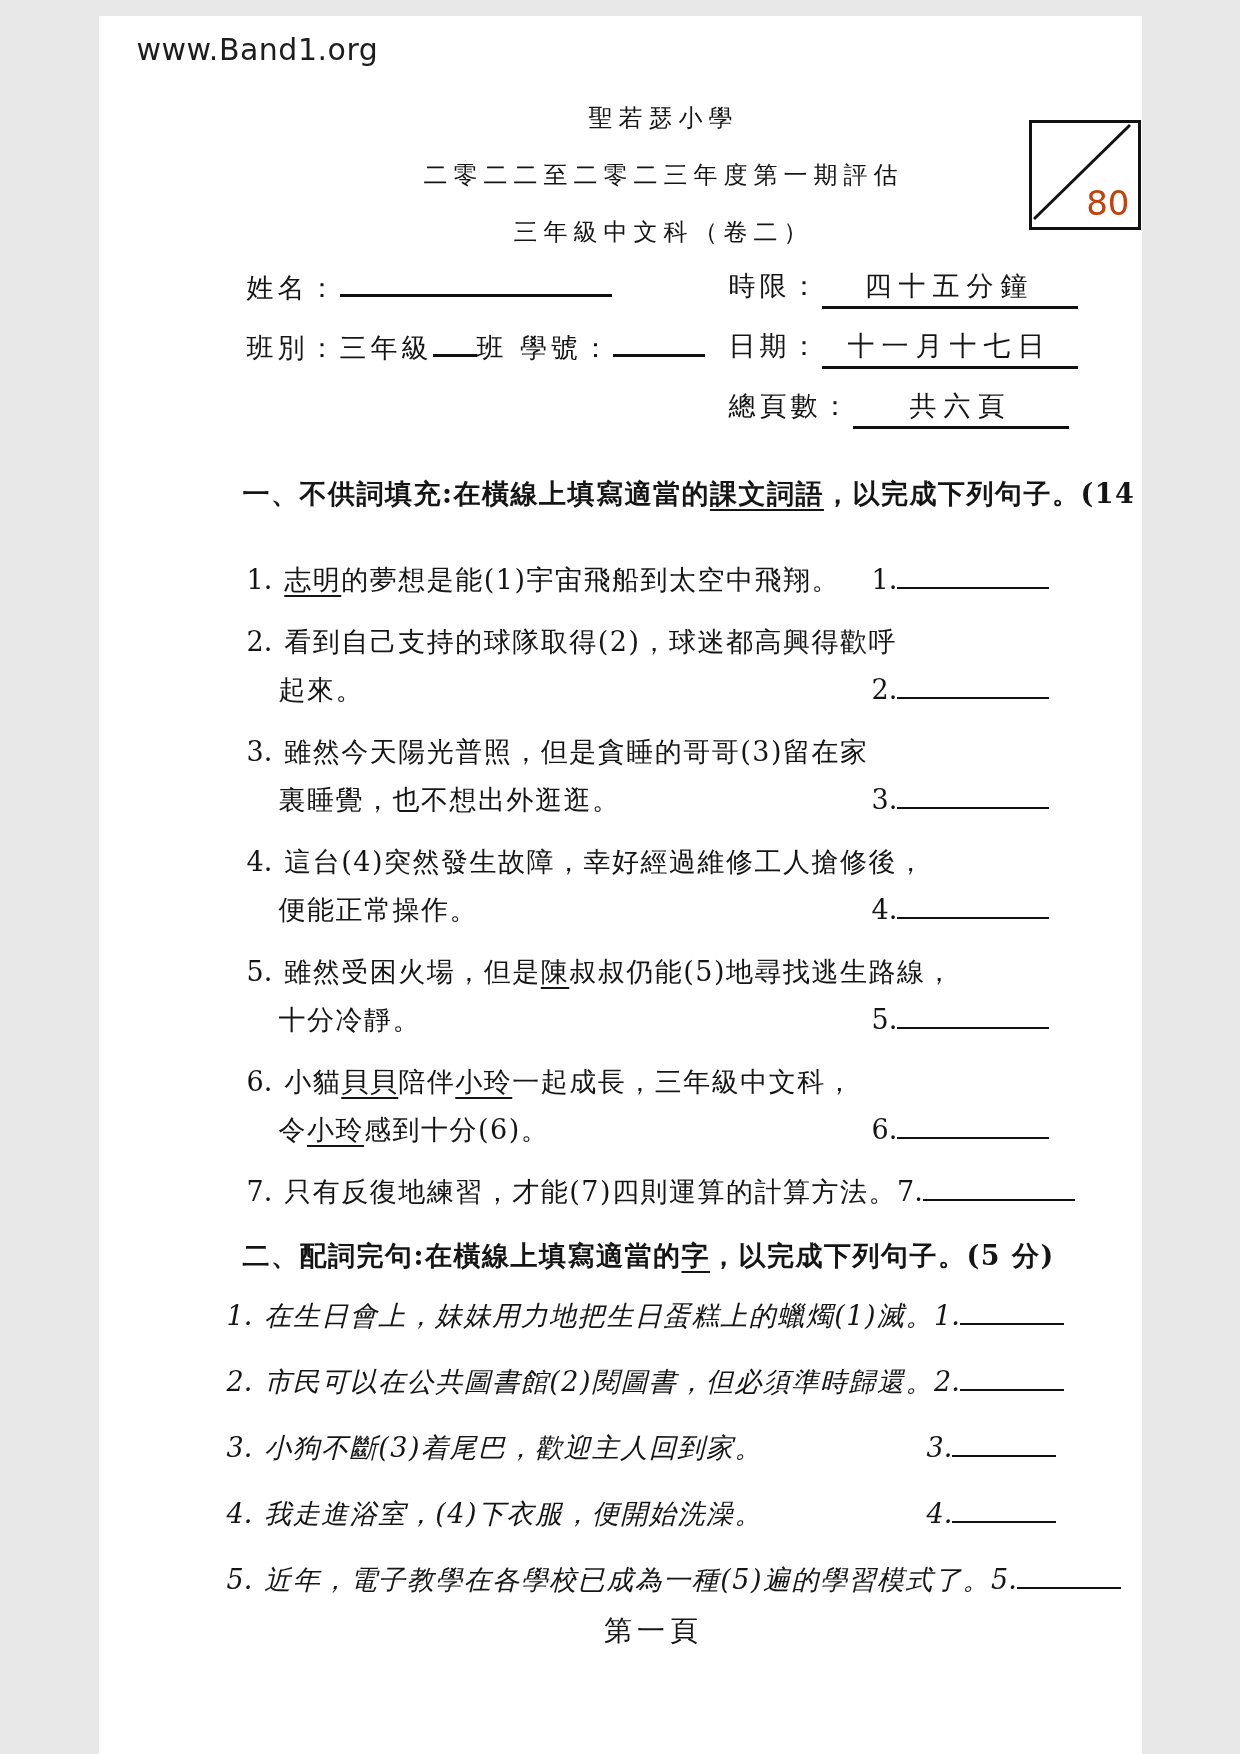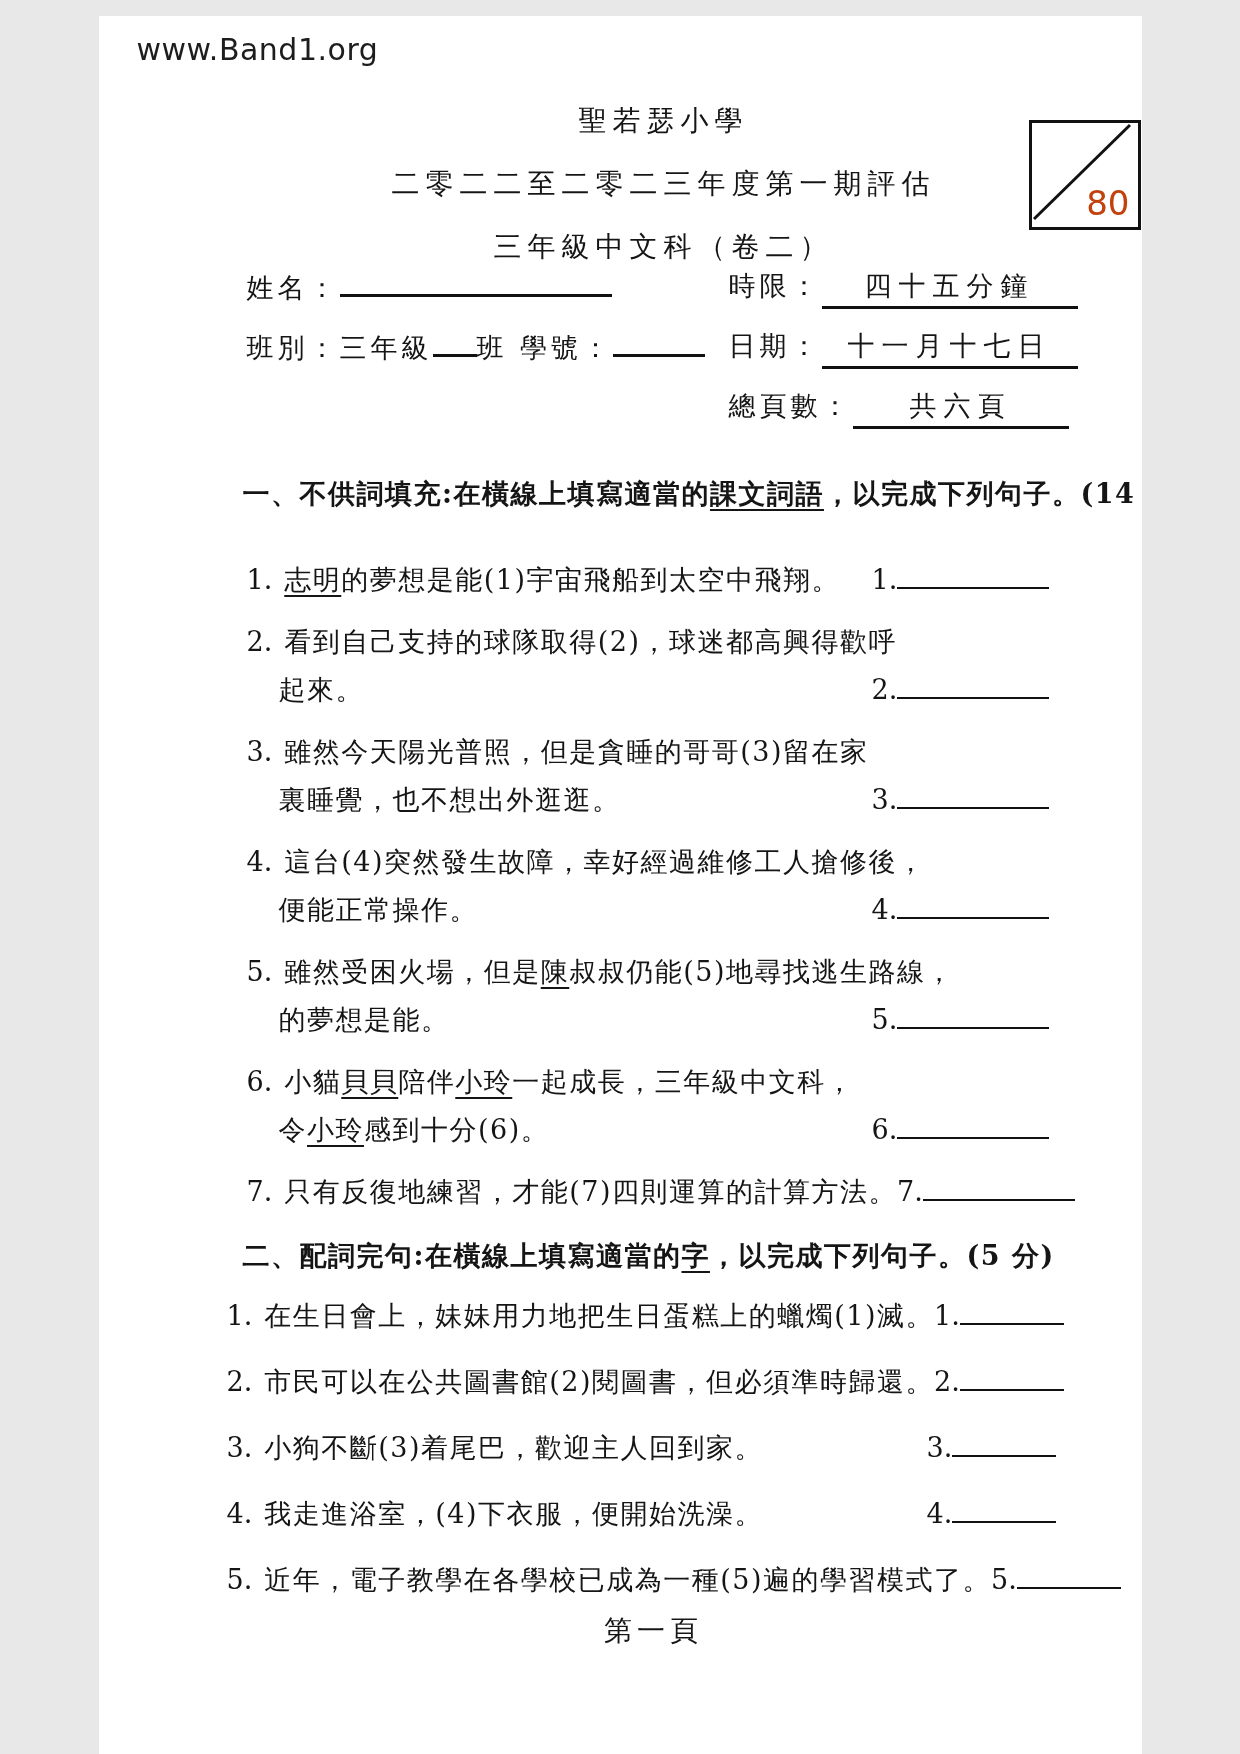--- a/index.html
+++ b/index.html
@@ -12,21 +12,21 @@
     color:#151515;
     overflow:hidden;
   }
   .watermark{
     position:absolute;left:38px;top:16px;
     font-family:"DejaVu Sans", sans-serif;
     font-size:30px;color:#1d1d1d;letter-spacing:0.5px;
   }
   .header{
     position:absolute;left:60px;top:86px;width:1010px;
-    text-align:center;font-size:28px;letter-spacing:6px;
+    text-align:center;font-size:24px;letter-spacing:6px;
   }
   .header .hline{margin-bottom:25px;}
   .scorebox{
     position:absolute;left:930px;top:104px;width:106px;height:104px;
     border:3px solid #111;
   }
   .scorebox svg{position:absolute;left:0;top:0;}
   .score-num{
     position:absolute;right:8px;bottom:4px;
     font-family:"DejaVu Sans", sans-serif;
@@ -49,21 +49,21 @@
     position:absolute;left:144px;width:950px;
     font-size:27px;font-weight:bold;letter-spacing:1.5px;white-space:nowrap;
   }
   .u{text-decoration:underline;text-decoration-thickness:2px;text-underline-offset:6px;}
   .qlist{position:absolute;font-size:27px;letter-spacing:1.5px;}
   .qlist-1{left:148px;top:540px;width:830px;}
   .qlist-2{left:128px;top:1280px;width:850px;}
   .q{margin-bottom:14px;}
   .qlist-2 .q{margin-bottom:26px;}
   .qrow{display:flex;justify-content:space-between;align-items:baseline;line-height:48px;}
-  .qlist-2 .qrow{line-height:40px;}
+  .qlist-2 .qrow{line-height:40px;font-style:italic;}
   .qleft{flex:1 1 auto;white-space:nowrap;}
   .indent{padding-left:32px;}
   .qnum{display:inline-block;margin-right:12px;letter-spacing:0;}
   .qans{flex:0 0 auto;width:205px;text-align:left;white-space:nowrap;letter-spacing:0;}
   .qlist-2 .qans{width:150px;}
   .b150{width:152px;border-bottom-width:2px;}
   .b88{width:104px;border-bottom-width:2px;}
   .footer{
     position:absolute;left:0;top:1596px;width:1110px;
     text-align:center;font-size:28px;letter-spacing:5px;
@@ -155,21 +155,21 @@
         <div class="qleft indent"><span>便能正常操作。</span></div>
         <div class="qans"><span>4.</span><span class="blank b150"></span></div>
       </div>
     </div>
 
     <div class="q">
       <div class="qrow">
         <div class="qleft"><span class="qnum">5.</span><span><span>雖然受困火場，但是</span><span class="u">陳</span><span>叔叔仍能(5)地尋找逃生路線，</span></span></div>
       </div>
       <div class="qrow">
-        <div class="qleft indent"><span>的夢想是能。</span></div>
+        <div class="qleft indent"><span>十分冷靜。</span></div>
         <div class="qans"><span>5.</span><span class="blank b150"></span></div>
       </div>
     </div>
 
     <div class="q">
       <div class="qrow">
         <div class="qleft"><span class="qnum">6.</span><span><span>小貓</span><span class="u">貝貝</span><span>陪伴</span><span class="u">小玲</span><span>一起成長，三年級中文科，</span></span></div>
       </div>
       <div class="qrow">
         <div class="qleft indent"><span><span>令</span><span class="u">小玲</span><span>感到十分(6)。</span></span></div>

